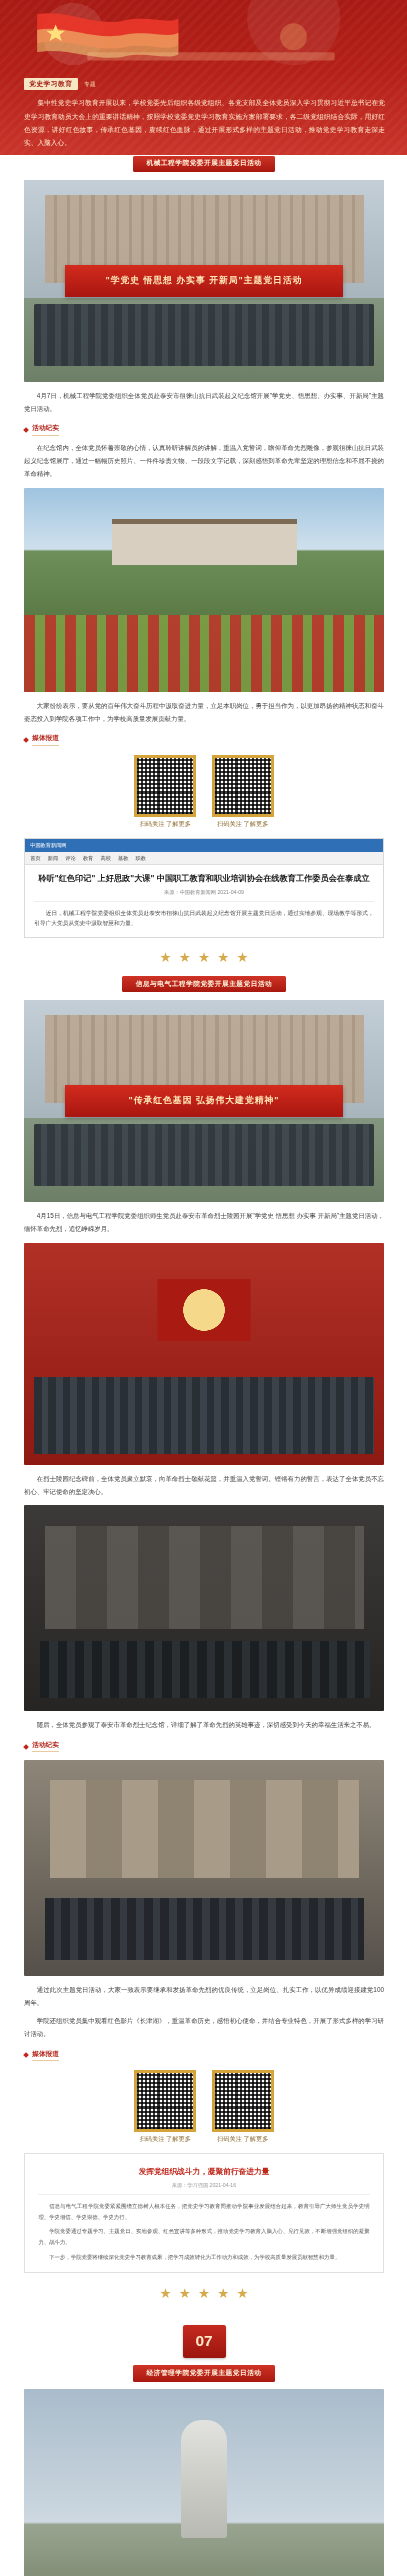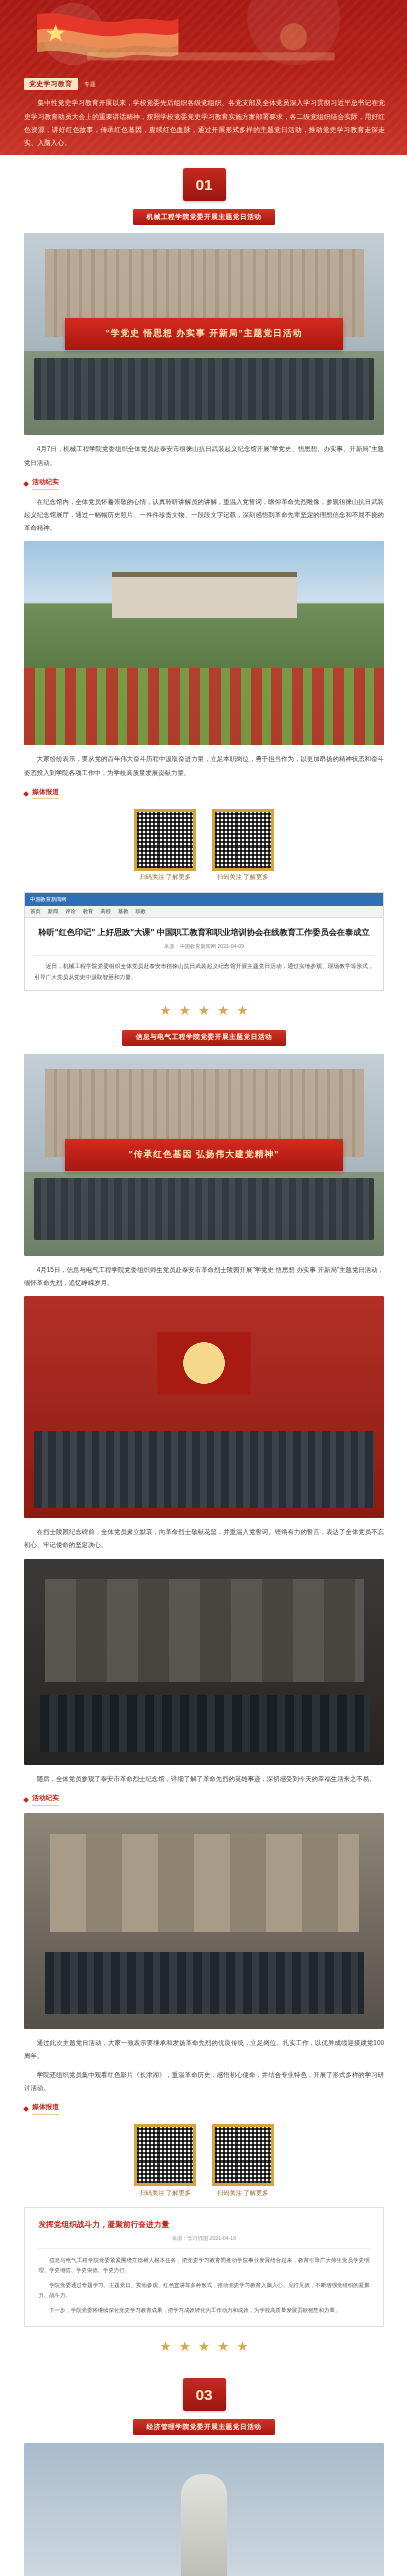--- a/index.html
+++ b/index.html
@@ -300,21 +300,21 @@
   .shot-p {
     font-size: 5.7px; color: #444; line-height: 1.9; margin-top: 5.2px;
     text-indent: 2em; text-align: justify;
   }
 
   .doc-card {
     margin: 8.2px auto; width: 360px;
     border: 0.5px solid #e0e0e0; background: #fff; padding: 10.3px 13.4px;
   }
   .doc-title {
-    text-align: left; font-size: 7.7px; font-weight: bold; color: #c0271b;
+    text-align: center; font-size: 7.7px; font-weight: bold; color: #c0271b;
     line-height: 1.7;
   }
   .doc-sub {
     text-align: center; font-size: 5.2px; color: #999; margin: 4.1px 0 6.2px 0;
     border-bottom: 0.5px solid #eee; padding-bottom: 5.2px;
   }
   .doc-p {
     font-size: 5.4px; color: #555; line-height: 1.95; text-indent: 2em;
     text-align: justify; margin-top: 4.1px;
   }
@@ -349,23 +349,20 @@
 
     <div class="header-title-block">
       <span class="header-tag">党史学习教育</span>
       <span class="header-tag-sub">专题</span>
       <div class="header-body">集中性党史学习教育开展以来，学校党委先后组织各级党组织、各党支部及全体党员深入学习贯彻习近平总书记在党史学习教育动员大会上的重要讲话精神，按照学校党委党史学习教育实施方案部署要求，各二级党组织结合实际，用好红色资源，讲好红色故事，传承红色基因，赓续红色血脉，通过开展形式多样的主题党日活动，推动党史学习教育走深走实、入脑入心。</div>
       
     </div>
   </div>
 
   <div class="section">
-    <div class="num-badge-wrap">
-      <div class="num-badge">01</div>
-    </div>
     <div class="sec-title-bar">
       <div class="ribbon">机械工程学院党委开展主题党日活动</div>
     </div>
 
     <div class="photo">
       <div class="ph-banner-group">
         <div class="ph-building"></div>
         <div class="ph-people"></div>
         <div class="ph-redbanner">"学党史 悟思想 办实事 开新局"主题党日活动</div>
       </div>
@@ -510,21 +507,21 @@
       <span>★</span>
       <span>★</span>
       <span>★</span>
       <span>★</span>
       <span>★</span>
     </div>
   </div>
 
   <div class="section">
     <div class="num-badge-wrap">
-      <div class="num-badge">03</div>
+      <div class="num-badge">07</div>
     </div>
     <div class="sec-title-bar">
       <div class="ribbon">经济管理学院党委开展主题党日活动</div>
     </div>
 
     <div class="photo">
       <div class="ph-statue">
         <div class="figure"></div>
 
       </div>

